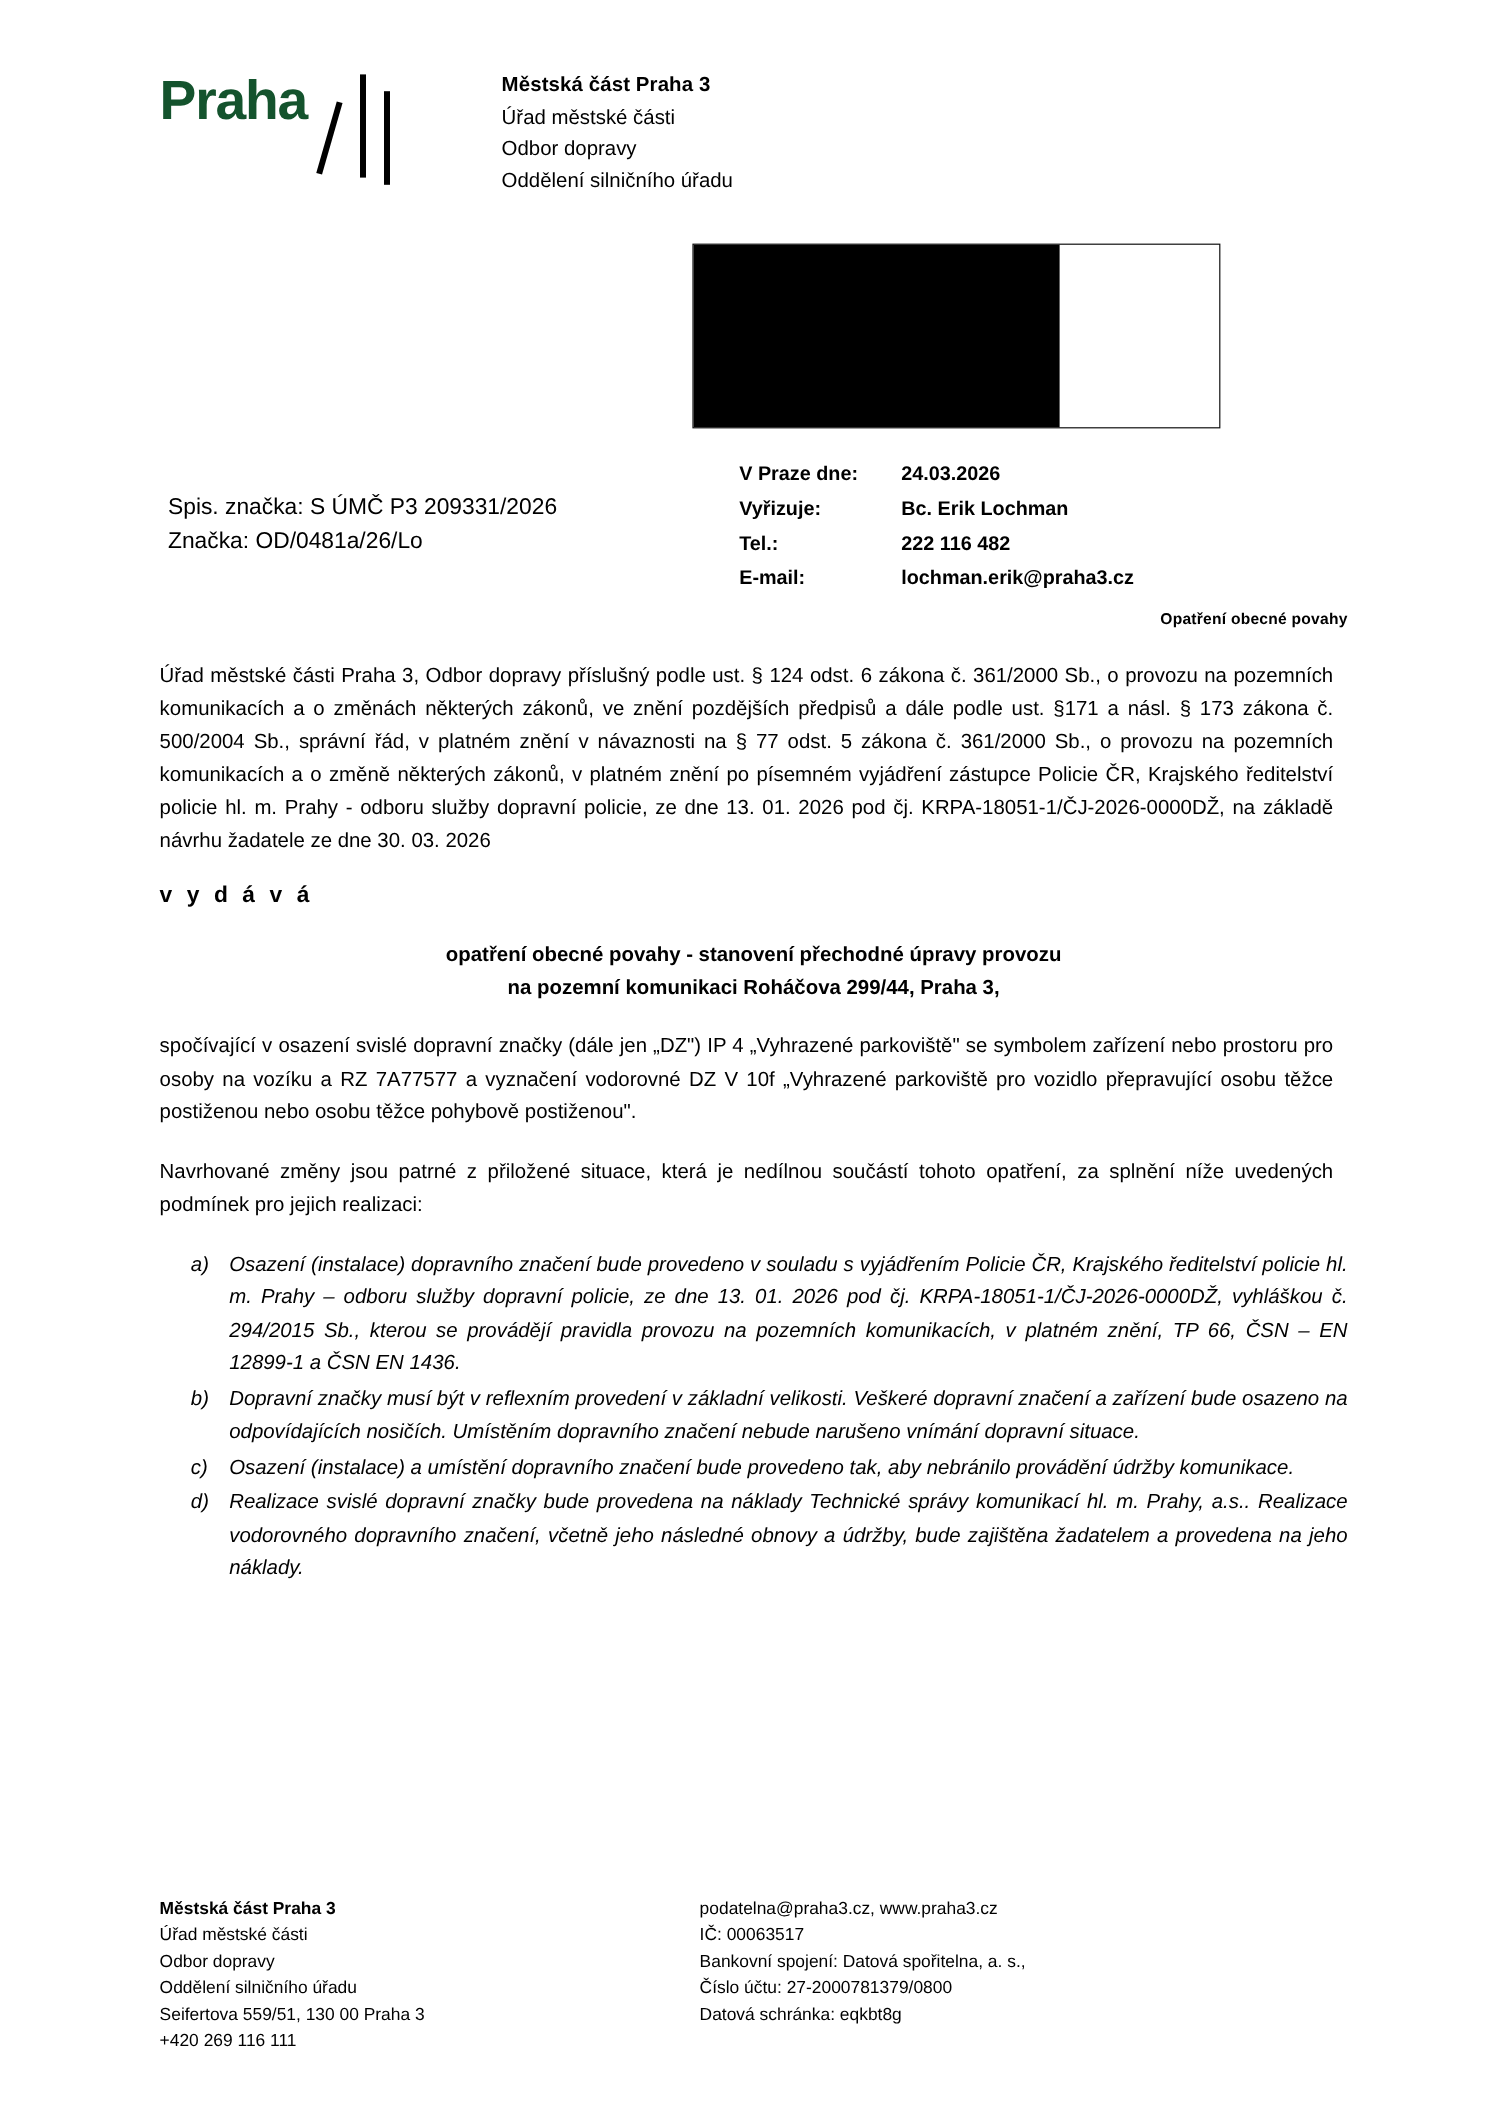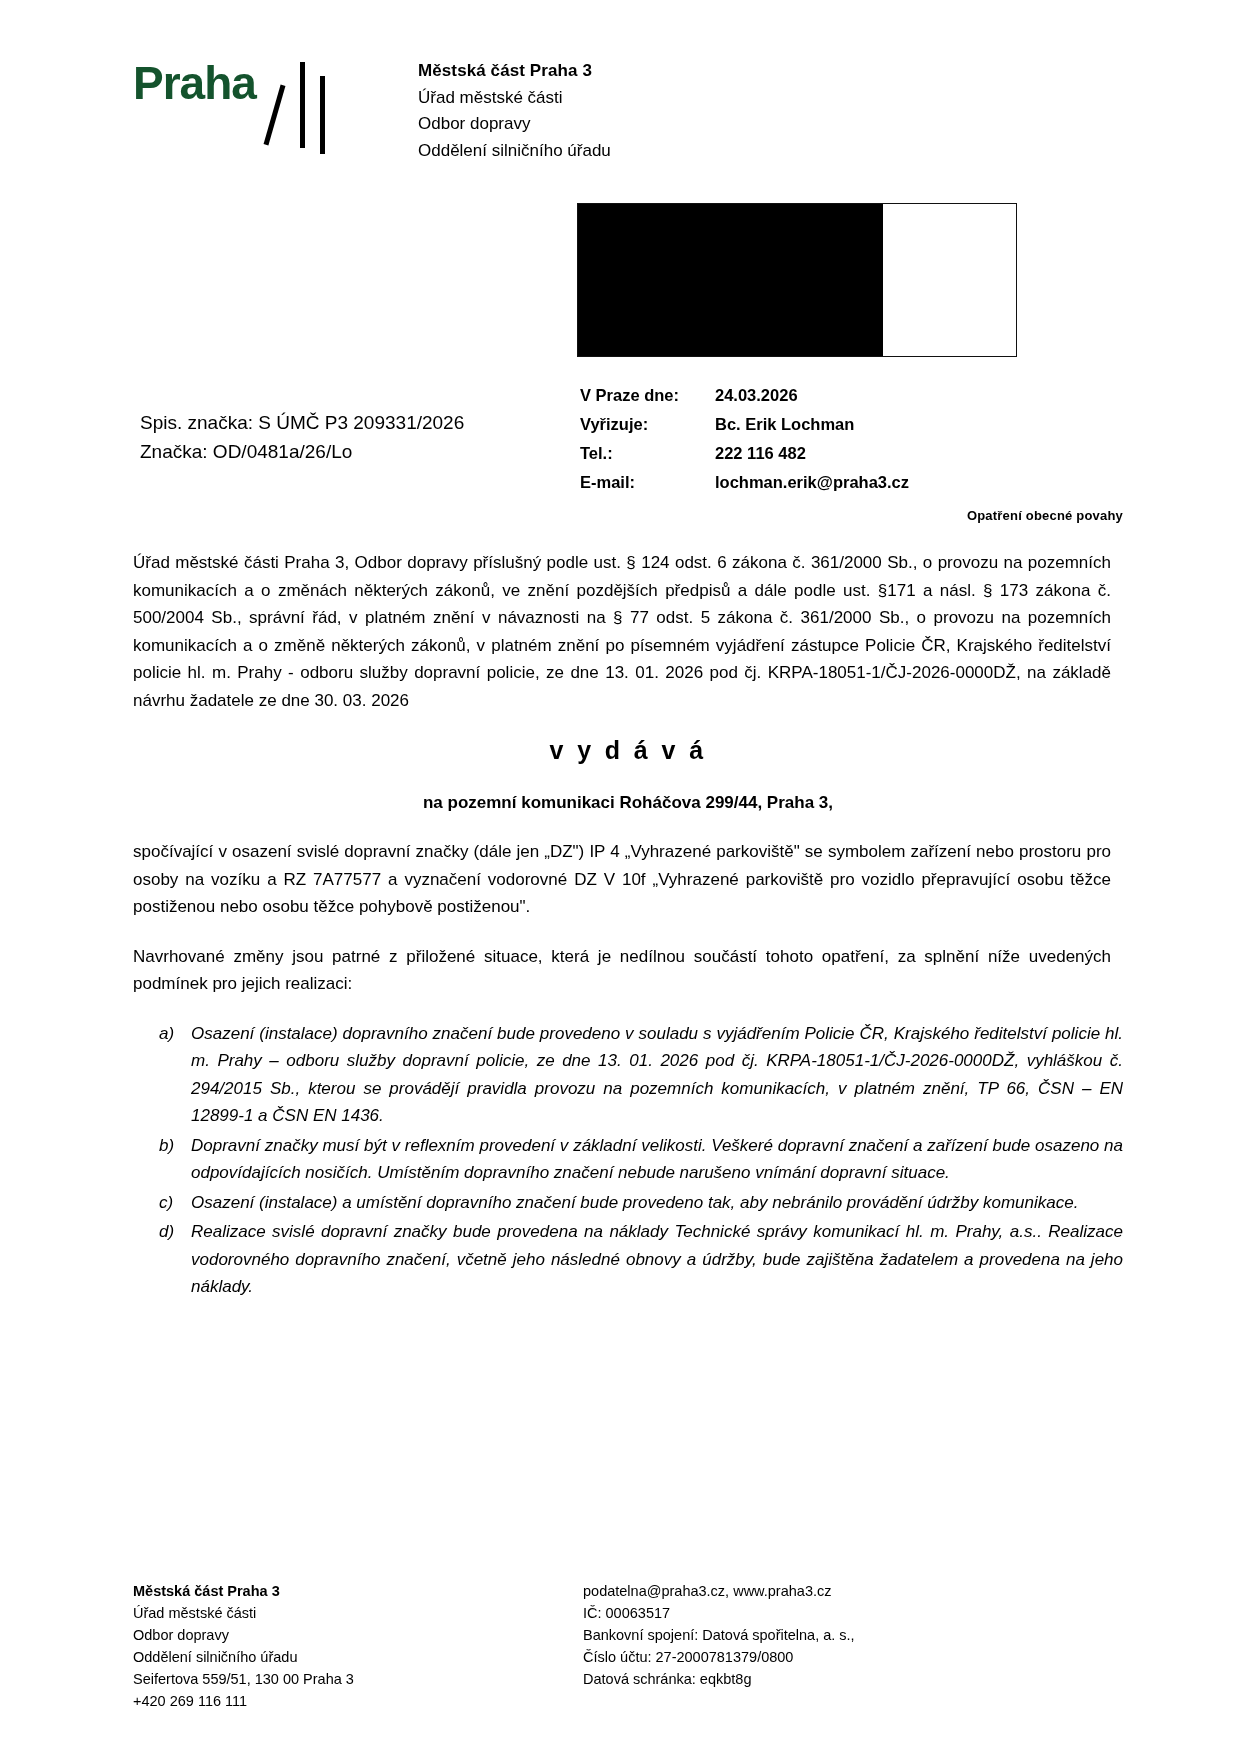--- a/index.html
+++ b/index.html
@@ -122,20 +122,21 @@
   .ref-right {
     position: absolute;
     left: 580px;
     top: 381px;
     font-size: 16.5px;
     line-height: 29px;
   }
   .ref-row {
     display: flex;
     font-weight: bold;
+    margin-left: 36px;
   }
   .ref-row .rk {
     width: 135px;
     flex: 0 0 135px;
   }
   .ref-row .rv {
     white-space: nowrap;
   }
 
   
@@ -153,23 +154,23 @@
     letter-spacing: 0.2px;
   }
   p.para {
     font-size: 17px;
     line-height: 27.5px;
     text-align: justify;
     margin: 0 12px 22px 0;
     hyphens: none;
   }
   .vydava {
-    font-size: 25px;
-    font-weight: bold;
-    text-align: center;
+    font-size: 19px;
+    font-weight: bold;
+    text-align: left;
     letter-spacing: 3.4px;
     margin: 6px 0 24px 0;
   }
   .subtitle {
     font-size: 17px;
     font-weight: bold;
     text-align: center;
     line-height: 27px;
     margin: 4px 0 22px 0;
   }
@@ -263,20 +264,21 @@
 
   <div class="body">
     <h1 class="doc-title">Opatření obecné povahy</h1>
 
     <p class="para">Úřad městské části Praha 3, Odbor dopravy příslušný podle ust. § 124 odst. 6 zákona č. 361/2000 Sb., o provozu na pozemních komunikacích a o změnách některých zákonů, ve znění pozdějších předpisů a dále podle ust. §171 a násl. § 173 zákona č. 500/2004 Sb., správní řád, v platném znění v návaznosti na § 77 odst. 5 zákona č. 361/2000 Sb., o provozu na pozemních komunikacích a o změně některých zákonů, v platném znění po písemném vyjádření zástupce Policie ČR, Krajského ředitelství policie hl. m. Prahy - odboru služby dopravní policie, ze dne 13. 01. 2026 pod čj. KRPA-18051-1/ČJ-2026-0000DŽ, na základě návrhu žadatele ze dne 30. 03. 2026</p>
 
     <div class="vydava">v y d á v á</div>
 
 
     <div class="subtitle">
+      <div>opatření obecné povahy - stanovení přechodné úpravy provozu</div>
       <div>na pozemní komunikaci Roháčova 299/44, Praha 3,</div>
     </div>
 
     <p class="para">spočívající v osazení svislé dopravní značky (dále jen „DZ") IP 4 „Vyhrazené parkoviště" se symbolem zařízení nebo prostoru pro osoby na vozíku a RZ 7A77577 a vyznačení vodorovné DZ V 10f „Vyhrazené parkoviště pro vozidlo přepravující osobu těžce postiženou nebo osobu těžce pohybově postiženou".</p>
 
     <p class="para">Navrhované změny jsou patrné z přiložené situace, která je nedílnou součástí tohoto opatření, za splnění níže uvedených podmínek pro jejich realizaci:</p>
 
     <ol class="conditions">
       <li>
         <span class="marker">a)</span>

